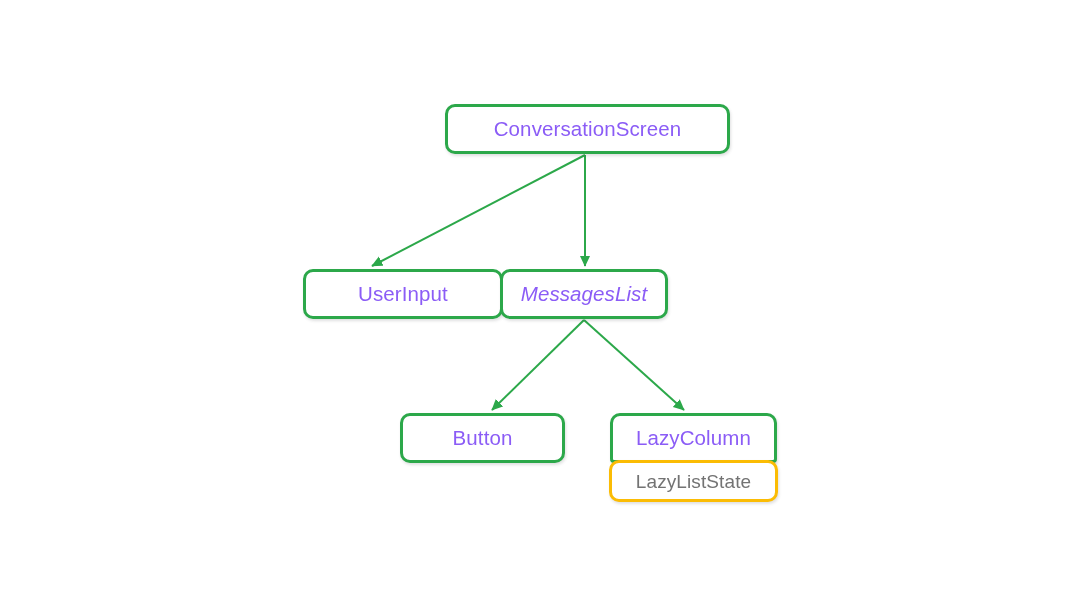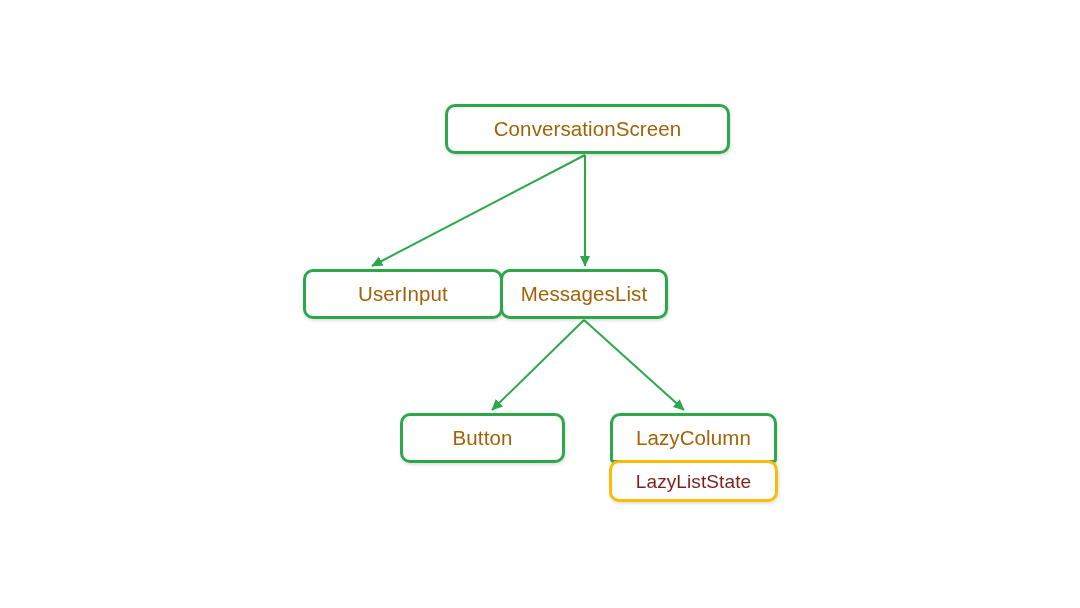--- a/index.html
+++ b/index.html
@@ -45,25 +45,25 @@
   .node-amber {
     border-color: #fbbc04;
     z-index: 4;
   }
   .node-label {
     white-space: nowrap;
     line-height: 1;
     letter-spacing: 0.1px;
   }
   .label-dark {
-    color: #a16207;
+    color: #8b5cf6;
     font-size: 20.5px;
   }
   .label-grey {
-    color: #7f1d1d;
+    color: #737373;
     font-size: 19px;
   }
   .stacked-top {
     border-bottom-left-radius: 4px;
     border-bottom-right-radius: 4px;
     z-index: 2;
     justify-content: center;
   }
 </style>
 </head>
@@ -85,21 +85,21 @@
       </g>
   </svg>
 
   <div id="nodes-layer">
       <div class="node node-green" style="left: 445px; top: 104px; width: 285px; height: 50px;">
         <span class="node-label label-dark">ConversationScreen</span>
       </div>
       <div class="node node-green" style="left: 303px; top: 269px; width: 200px; height: 50px;">
         <span class="node-label label-dark">UserInput</span>
       </div>
-      <div class="node node-green" style="left: 500px; top: 269px; width: 168px; height: 50px;">
+      <div class="node node-green" style="left: 500px; top: 269px; width: 168px; height: 50px; font-style: italic;">
         <span class="node-label label-dark">MessagesList</span>
       </div>
       <div class="node node-green" style="left: 400px; top: 413px; width: 165px; height: 50px;">
         <span class="node-label label-dark">Button</span>
       </div>
       <div class="node node-green stacked-top" style="left: 610px; top: 413px; width: 167px; height: 50px;">
         <span class="node-label label-dark">LazyColumn</span>
       </div>
       <div class="node node-amber" style="left: 609px; top: 460px; width: 169px; height: 42px;">
         <span class="node-label label-grey">LazyListState</span>

